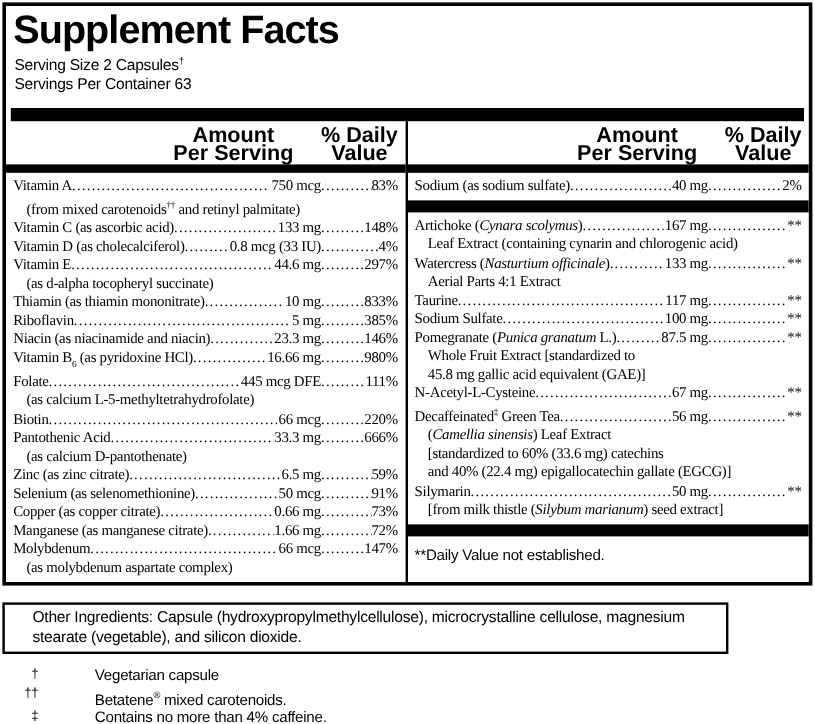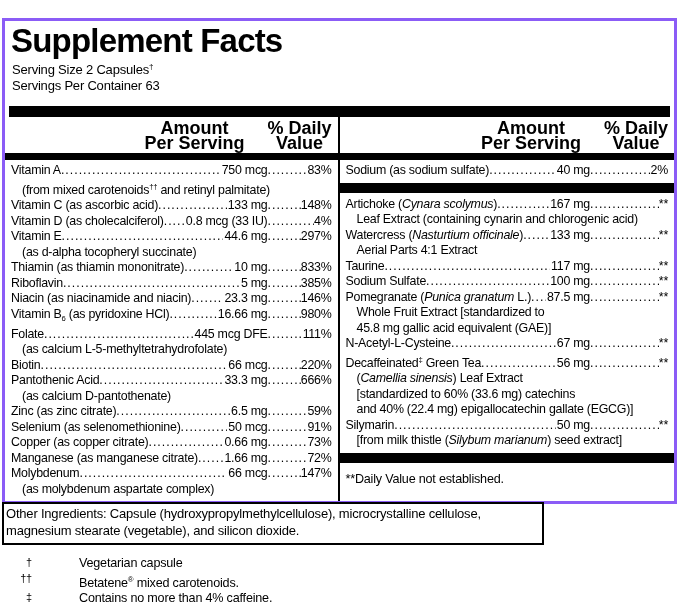--- a/index.html
+++ b/index.html
@@ -2,47 +2,47 @@
 <html><head>
 <meta charset="utf-8">
 <style>
   html,body{margin:0;padding:0;}
   body{
     width:679px;height:603px;background:#fff;color:#000;
     font-family:"Liberation Sans",sans-serif;position:relative;overflow:hidden;
   }
   sup{font-size:0.62em;} sub{font-size:0.62em;}
   .facts-box{
-    position:absolute;left:2px;top:18px;width:675px;height:486px;box-sizing:border-box;
-    border:3px solid #8b5cf6;background:#fff;display:flex;flex-direction:column;overflow:hidden;
+    position:absolute;left:2px;top:2px;width:675px;height:486px;box-sizing:border-box;
+    border:3px solid #000000;background:#fff;display:flex;flex-direction:column;overflow:hidden;
   }
   .title{font-size:33px;font-weight:bold;line-height:33px;letter-spacing:-0.8px;padding:3px 6px 2px;}
   .serving{font-size:13px;line-height:16px;padding:0 7px;letter-spacing:-0.2px;}
   .thickbar{height:11px;background:#000;margin:12px 4px 0;}
   .cols{flex:1;display:flex;min-height:0;}
   .col{width:50%;box-sizing:border-box;padding:0 6px;display:flex;flex-direction:column;min-width:0;}
   .col-left{border-right:2.5px solid #000;}
   .hdr{display:flex;justify-content:flex-end;gap:23px;font-weight:bold;font-size:18px;line-height:14.5px;padding:4px 0 3px;}
   .hgroup{text-align:center;}
   .hgroup span{display:block;}
   .hdrbar{height:7px;background:#000;margin:0 -6px;flex:0 0 auto;}
   .rows{padding-top:3px;}
-  .row{display:flex;align-items:baseline;font-size:12.4px;line-height:15.5px;letter-spacing:-0.25px;white-space:nowrap;}
+  .row{display:flex;align-items:baseline;font-size:12.4px;line-height:15.5px;letter-spacing:-0.25px;white-space:nowrap;font-family:Liberation Serif, serif;}
   .dots{flex:1 1 6px;min-width:0;overflow:hidden;}
   .dots::after{content:"..............................................................................................";letter-spacing:1px;}
   .amt{flex:0 0 auto;padding-left:1px;}
   .tail{flex:0 0 64px;display:flex;align-items:baseline;min-width:0;}
   .col-right .tail{flex-basis:78px;}
   .dv{flex:0 0 auto;}
   .sub{padding-left:11px;}
   .sepbar{height:10px;background:#000;margin:4px -6px;flex:0 0 auto;}
   .note{font-size:12.6px;line-height:15px;padding-top:5px;letter-spacing:-0.2px;}
   .oi-box{
-    position:absolute;left:2px;top:502px;width:542px;box-sizing:border-box;
-    border:2.5px solid #000;padding:2px 2px 4px;font-size:13px;line-height:16.5px;letter-spacing:-0.2px;
+    position:absolute;left:2px;top:502px;width:605px;box-sizing:border-box;
+    border:2.5px solid #000;padding:2px 23px 4px;font-size:13px;line-height:16.5px;letter-spacing:-0.2px;
   }
   .footnotes{position:absolute;left:2px;top:556px;width:660px;font-size:12.6px;line-height:15.5px;letter-spacing:-0.2px;}
   .fn{display:flex;}
   .fn-marker{flex:0 0 30px;text-align:right;padding-right:5px;font-size:11px;position:relative;top:-1px;}
   .fn-text{flex:1;margin-left:42px;}
 </style>
 </head>
 <body>
 
 <div class="facts-box">

